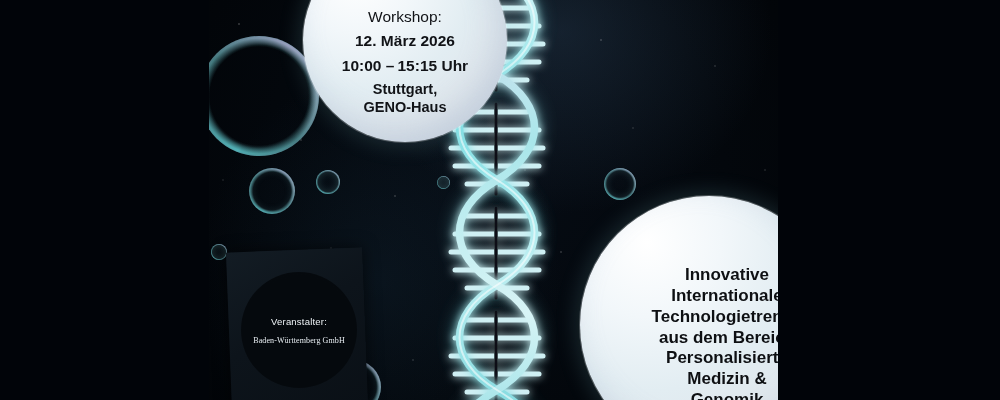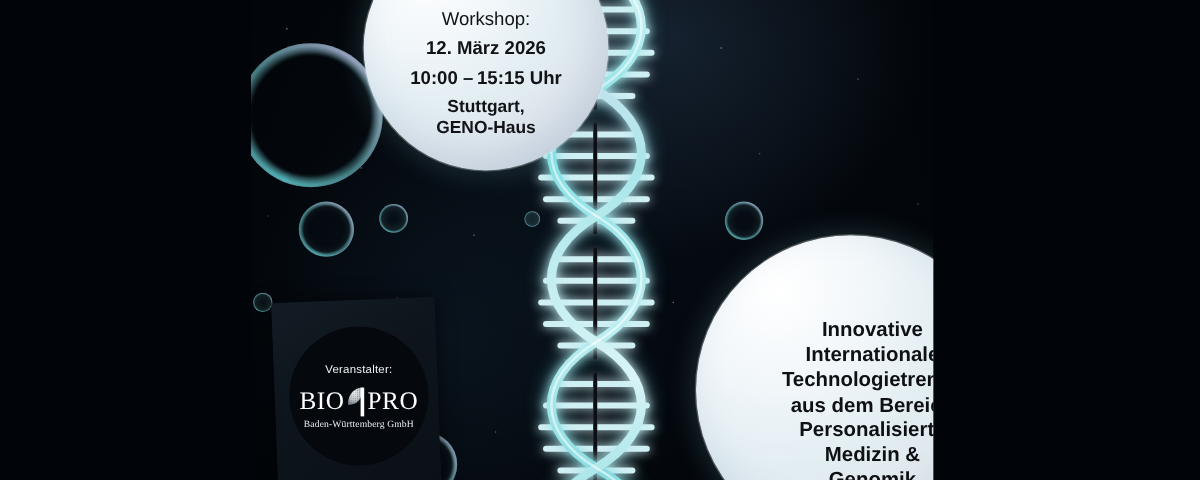--- a/index.html
+++ b/index.html
@@ -274,39 +274,20 @@
         <path d="M100,-20 C 150,10 150,55 100,85 C 50,115 50,160 100,190
                  C 150,220 150,265 100,295 C 50,325 50,370 100,400 C 150,430 150,455 100,470"></path>
       </g>
     </svg>
 
     <div id="org-card"></div>
     <div id="logo-bubble">
       <div class="ringlight"></div>
       <div id="veranstalter">Veranstalter:</div>
       <div id="biopro">
-        <div id="biopro-wordmark">
-          <span>BIO</span>
-          <svg id="biopro-mark" viewBox="0 0 34 52">
-            <defs>
-              <radialGradient id="leafg" cx="40%" cy="30%" r="75%">
-                <stop offset="0%" stop-color="#ffffff"></stop>
-                <stop offset="55%" stop-color="#c9cfd4"></stop>
-                <stop offset="100%" stop-color="#6d757c"></stop>
-              </radialGradient>
-              <pattern id="dots" width="3.2" height="3.2" patternUnits="userSpaceOnUse">
-                <circle cx="1.1" cy="1.1" r="0.85" fill="#30363c"></circle>
-              </pattern>
-            </defs>
-            <path d="M4,30 C4,12 16,2 29,2 C29,20 20,31 4,31 Z" fill="url(#leafg)"></path>
-            <path d="M4,30 C4,12 16,2 29,2 C29,20 20,31 4,31 Z" fill="url(#dots)" opacity="0.75"></path>
-            <rect x="25" y="2" width="6" height="48" fill="#ffffff"></rect>
-          </svg>
-          <span>PRO</span>
-        </div>
         <div id="biopro-sub">Baden-Württemberg GmbH</div>
       </div>
     </div>
 
     <div class="glassbubble" id="workshop-bubble">
       <div class="rim"></div>
       <div id="workshop-text">
         <div class="ln w-label">Workshop:</div>
         <div class="ln w-bold">12. März 2026</div>
         <div class="ln w-bold">10:00 – 15:15 Uhr</div>

